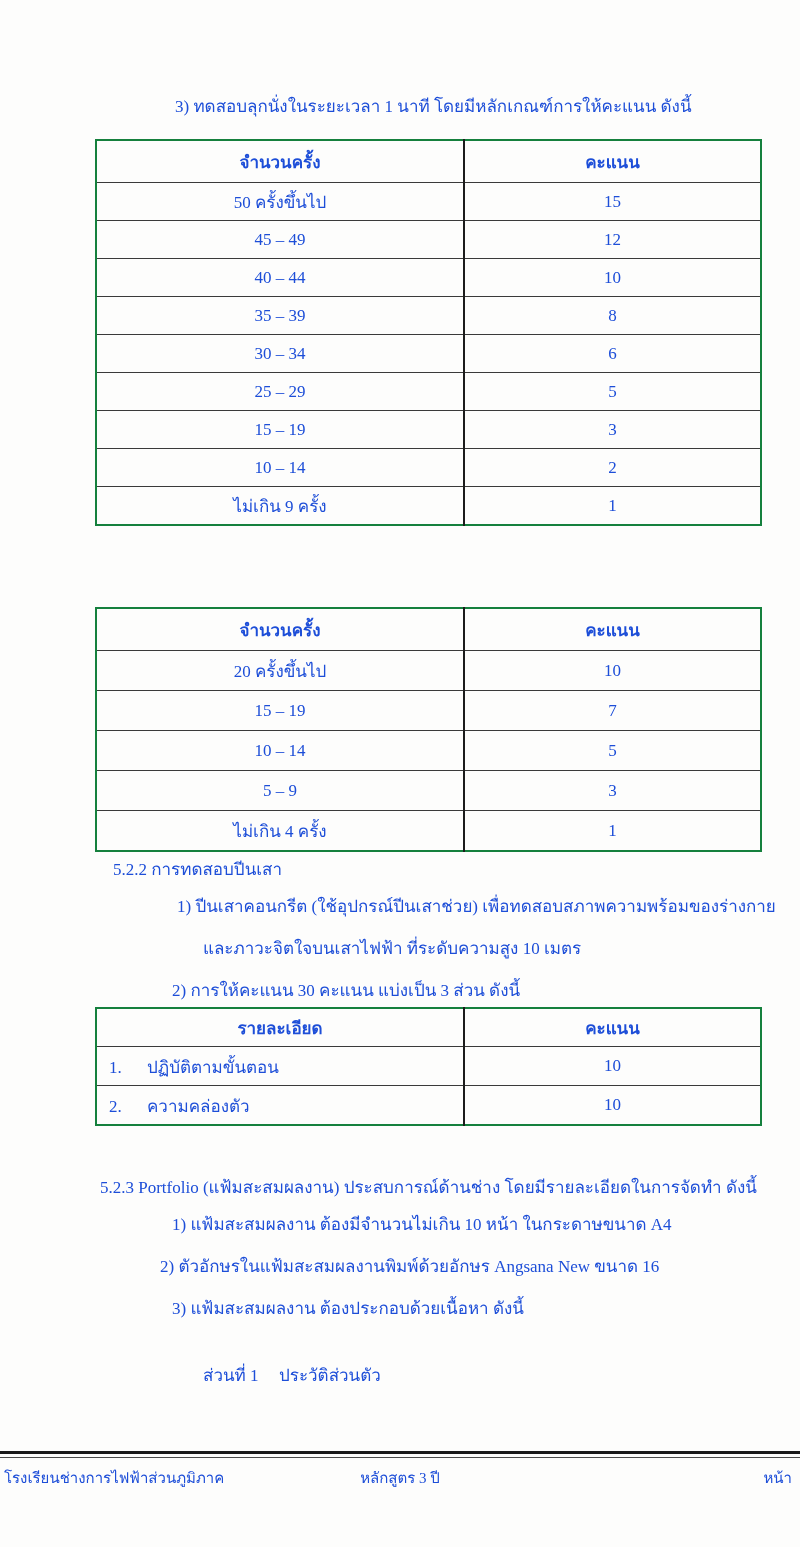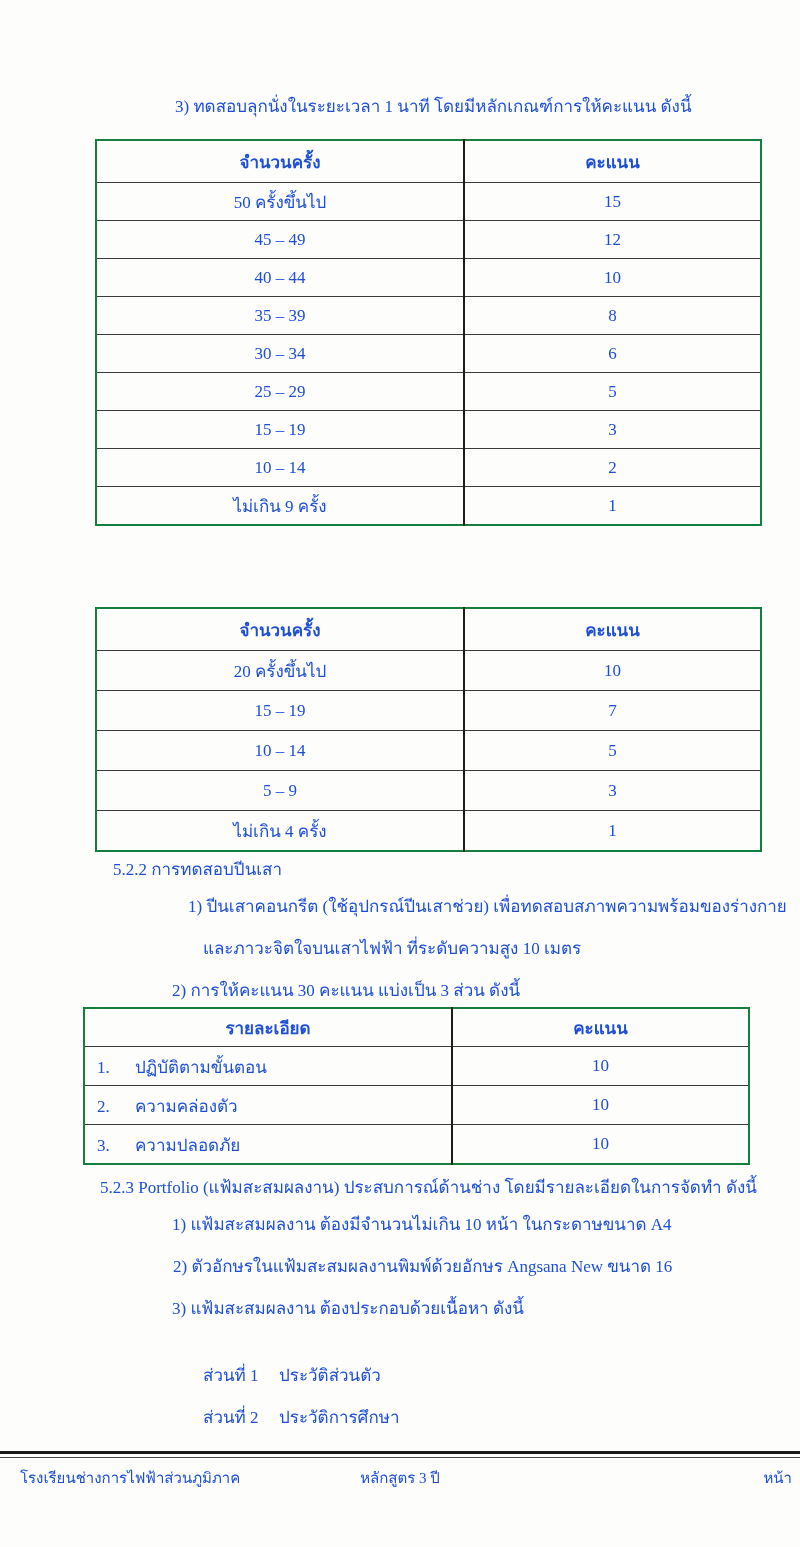--- a/index.html
+++ b/index.html
@@ -160,27 +160,27 @@
       </tr>
       <tr>
         <td style="height:39px;">ไม่เกิน 4 ครั้ง</td>
         <td>1</td>
       </tr>
     </tbody>
   </table>
 
   <div class="abs heading" style="left:113px; top:855px;">5.2.2 การทดสอบปีนเสา</div>
 
-  <div class="abs body-text" style="left:188px; top:892px;text-align:right;">1) ปีนเสาคอนกรีต (ใช้อุปกรณ์ปีนเสาช่วย) เพื่อทดสอบสภาพความพร้อมของร่างกาย</div>
+  <div class="abs body-text" style="left:177px; top:892px;text-align:right;">1) ปีนเสาคอนกรีต (ใช้อุปกรณ์ปีนเสาช่วย) เพื่อทดสอบสภาพความพร้อมของร่างกาย</div>
 
   <div class="abs body-text" style="left:203px; top:934px;">และภาวะจิตใจบนเสาไฟฟ้า ที่ระดับความสูง 10 เมตร</div>
 
   <div class="abs body-text" style="left:172px; top:976px;">2) การให้คะแนน 30 คะแนน แบ่งเป็น 3 ส่วน ดังนี้</div>
 
-  <table class="score-table detail-table abs" style="left:83px; top:1007px;">
+  <table class="score-table detail-table abs" style="left:95px; top:1007px;">
     <colgroup>
         <col class="c1">
         <col class="c2">
       </colgroup>
     <thead>
       <tr>
         <th>รายละเอียด</th>
         <th>คะแนน</th>
       </tr>
     </thead>
@@ -190,46 +190,37 @@
           <span class="no">1.</span><span>ปฏิบัติตามขั้นตอน</span>
         </td>
         <td>10</td>
       </tr>
       <tr>
         <td class="detail-cell">
           <span class="no">2.</span><span>ความคล่องตัว</span>
         </td>
         <td>10</td>
       </tr>
-      <tr>
-        <td class="detail-cell">
-          <span class="no">3.</span><span>ความปลอดภัย</span>
-        </td>
-        <td>10</td>
-      </tr>
     </tbody>
   </table>
 
   <div class="abs heading" style="left:100px; top:1173px;">5.2.3 Portfolio (แฟ้มสะสมผลงาน) ประสบการณ์ด้านช่าง โดยมีรายละเอียดในการจัดทำ ดังนี้</div>
 
   <div class="abs body-text" style="left:172px; top:1210px;">1) แฟ้มสะสมผลงาน ต้องมีจำนวนไม่เกิน 10 หน้า ในกระดาษขนาด A4</div>
 
-  <div class="abs body-text" style="left:173px; top:1252px;">2) ตัวอักษรในแฟ้มสะสมผลงานพิมพ์ด้วยอักษร Angsana New ขนาด 16</div>
+  <div class="abs body-text" style="left:160px; top:1252px;">2) ตัวอักษรในแฟ้มสะสมผลงานพิมพ์ด้วยอักษร Angsana New ขนาด 16</div>
 
   <div class="abs body-text" style="left:172px; top:1294px;">3) แฟ้มสะสมผลงาน ต้องประกอบด้วยเนื้อหา ดังนี้</div>
 
   <div class="abs body-text indent-sub" style="left:203px; top:1330px;">
     <span class="sub-label">ส่วนที่ 1</span><span>ประวัติส่วนตัว</span>
   </div>
 
-  <div class="abs body-text indent-sub" style="left:203px; top:1372px;">
-    <span class="sub-label">ส่วนที่ 2</span><span>ประวัติการศึกษา</span>
-  </div>
 
   <div class="abs footer-rule" style="top:1451px;"></div>
 
-  <div class="abs footer-text" style="left:20px; top:1466px;">โรงเรียนช่างการไฟฟ้าส่วนภูมิภาค</div>
+  <div class="abs footer-text" style="left:4px; top:1466px;">โรงเรียนช่างการไฟฟ้าส่วนภูมิภาค</div>
 
   <div class="abs footer-text footer-center" style="top:1466px;">หลักสูตร 3 ปี</div>
 
   <div class="abs footer-text" style="right:8px; top:1466px;">หน้า</div>
 
 </div>
 
 </body></html>

